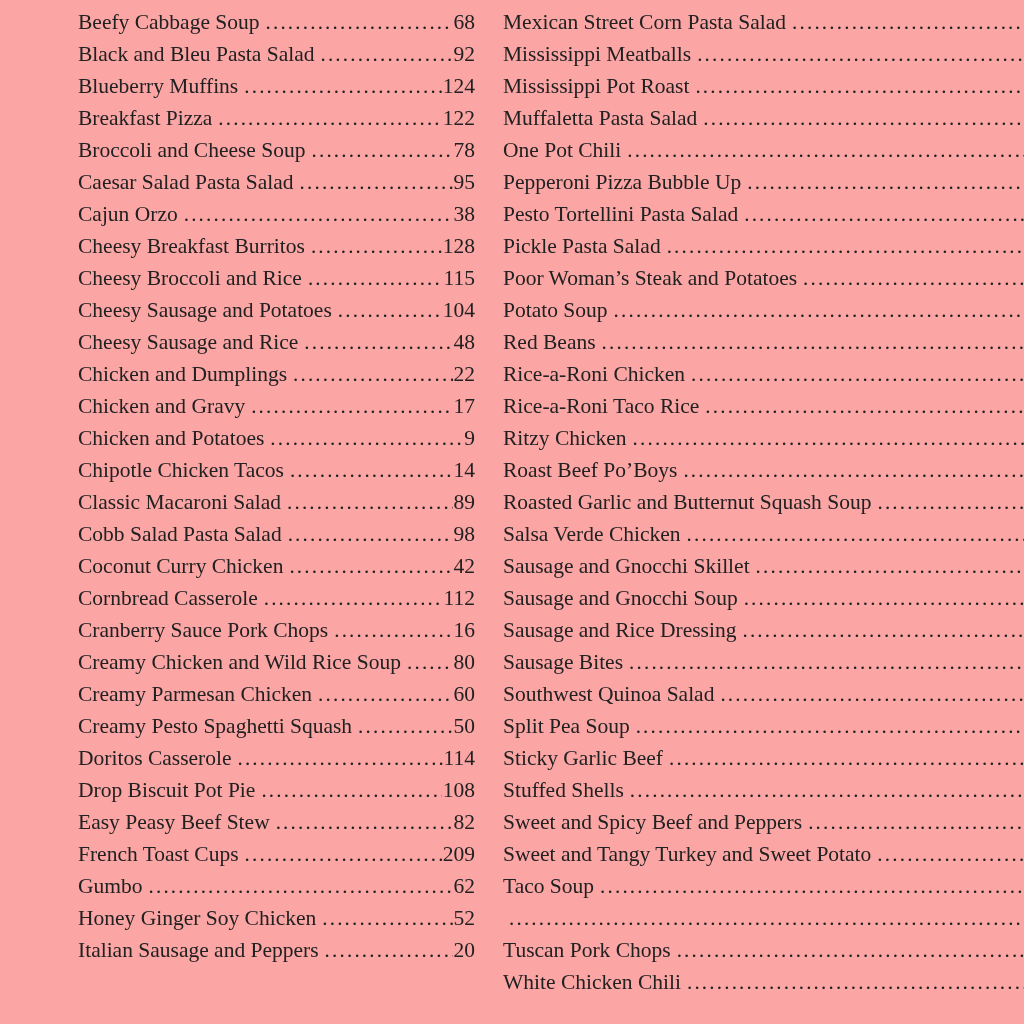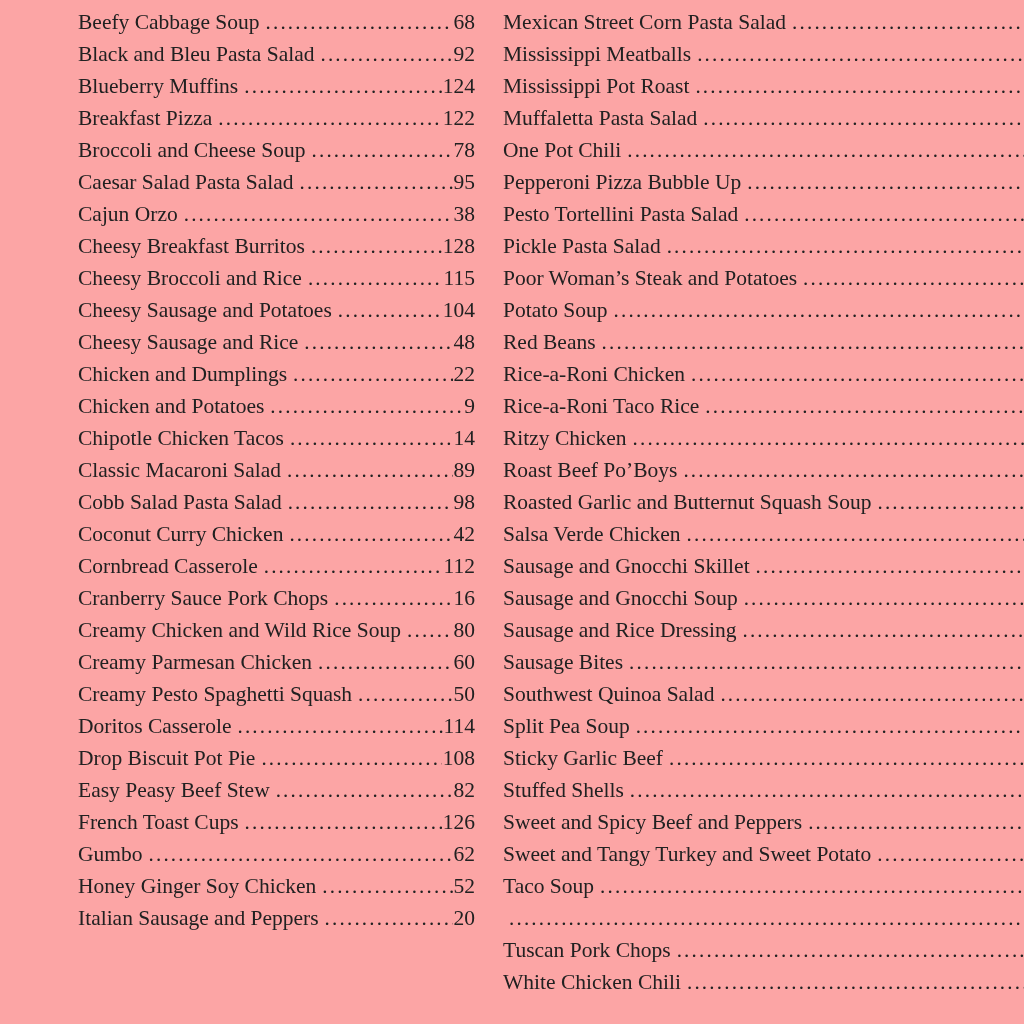--- a/index.html
+++ b/index.html
@@ -124,20 +124,25 @@
     <span class="title">Cheesy Sausage and Rice</span>
     <span class="leader"></span>
     <span class="page-num">48</span>
   </div>
         <div class="entry">
     <span class="title">Chicken and Dumplings</span>
     <span class="leader"></span>
     <span class="page-num">22</span>
   </div>
         <div class="entry">
+    <span class="title">Chicken and Gravy</span>
+    <span class="leader"></span>
+    <span class="page-num">17</span>
+  </div>
+        <div class="entry">
     <span class="title">Chicken and Potatoes</span>
     <span class="leader"></span>
     <span class="page-num">9</span>
   </div>
         <div class="entry">
     <span class="title">Chipotle Chicken Tacos</span>
     <span class="leader"></span>
     <span class="page-num">14</span>
   </div>
         <div class="entry">
@@ -191,21 +196,21 @@
     <span class="page-num">108</span>
   </div>
         <div class="entry">
     <span class="title">Easy Peasy Beef Stew</span>
     <span class="leader"></span>
     <span class="page-num">82</span>
   </div>
         <div class="entry">
     <span class="title">French Toast Cups</span>
     <span class="leader"></span>
-    <span class="page-num">126</span>
+    <span class="page-num">209</span>
   </div>
         <div class="entry">
     <span class="title">Gumbo</span>
     <span class="leader"></span>
     <span class="page-num">62</span>
   </div>
         <div class="entry">
     <span class="title">Honey Ginger Soy Chicken</span>
     <span class="leader"></span>
     <span class="page-num">52</span>

